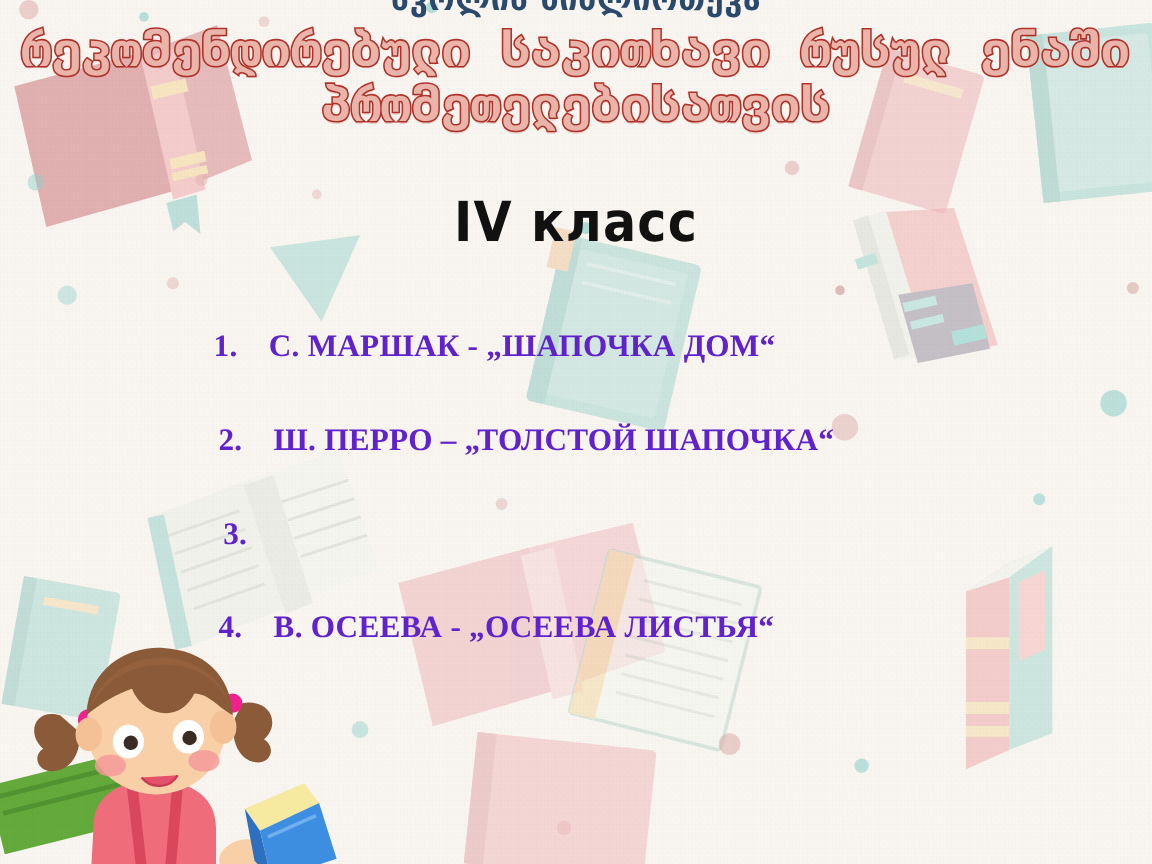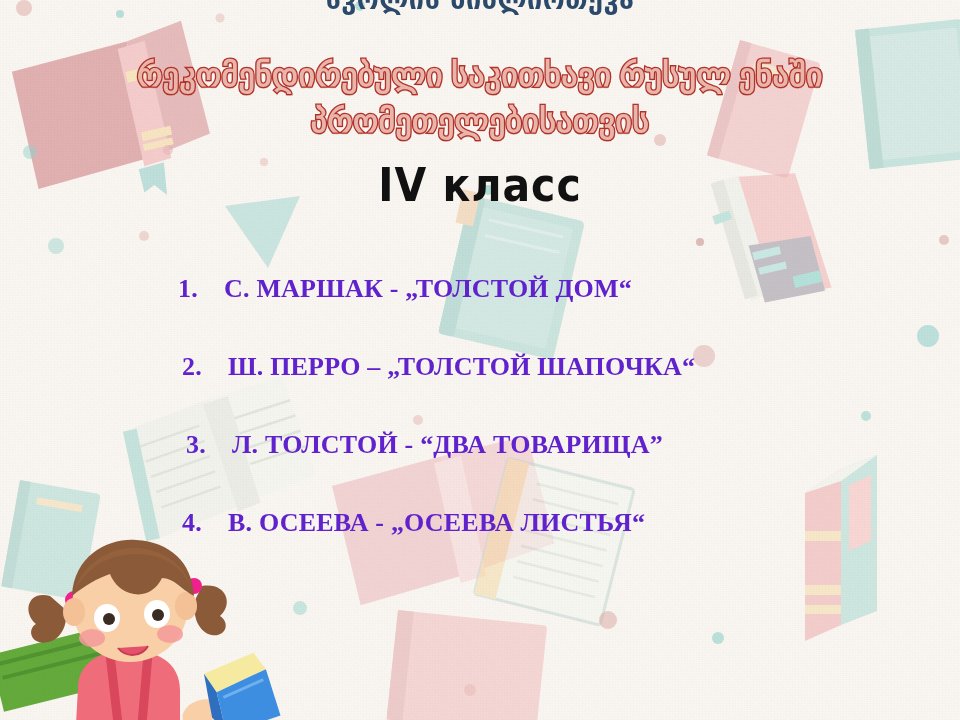--- a/index.html
+++ b/index.html
@@ -58,30 +58,29 @@
     color: #2b4a6b;
     letter-spacing: 0.5px;
     white-space: nowrap;
   }
 
   .ka-title {
     position: absolute;
     left: 0;
     width: 960px;
     text-align: center;
-    font-family: Liberation Serif, serif;
+    font-family: Liberation Mono, monospace;
     font-weight: bold;
-    font-size: 32px;
+    font-size: 41px;
     line-height: 46px;
     letter-spacing: 0.3px;
     color: #e9b5ab;
     -webkit-text-stroke: 2.6px #b2322a;
     paint-order: stroke fill;
     text-shadow: 0 2px 0 rgba(150,40,30,0.18);
-    margin-top: 30px;
   }
   .ka-title .l1 { display: block; }
   .ka-title .l2 { display: block; }
 
   #title-block { top: 22px; }
 
   .grade {
     position: absolute;
     top: 158px;
     left: 0;
@@ -301,29 +300,28 @@
     <div class="ka-title" id="title-block">
       <span class="l1">რეკომენდირებული საკითხავი რუსულ ენაში</span>
       <span class="l2">პრომეთელებისათვის</span>
     </div>
 
     <div class="grade">IV класс</div>
 
     <ol id="booklist">
       <li class="book-item item-1">
         <span class="num">1.</span>
-        <span class="txt">С. МАРШАК - „ТОЛСТОЙ ДОМ“</span>
+        <span class="txt">С. МАРШАК - „ШАПОЧКА ДОМ“</span>
       </li>
       <li class="book-item item-2">
         <span class="num">2.</span>
         <span class="txt">Ш. ПЕРРО – „ТОЛСТОЙ ШАПОЧКА“</span>
       </li>
       <li class="book-item item-3">
         <span class="num">3.</span>
-        <span class="txt">Л. ТОЛСТОЙ - “ДВА ТОВАРИЩА”</span>
       </li>
       <li class="book-item item-4">
         <span class="num">4.</span>
         <span class="txt">В. ОСЕЕВА - „ОСЕЕВА ЛИСТЬЯ“</span>
       </li>
     </ol>
   </div>
 
   <div id="girl">
     <svg viewBox="0 0 300 190" xmlns="http://www.w3.org/2000/svg">

